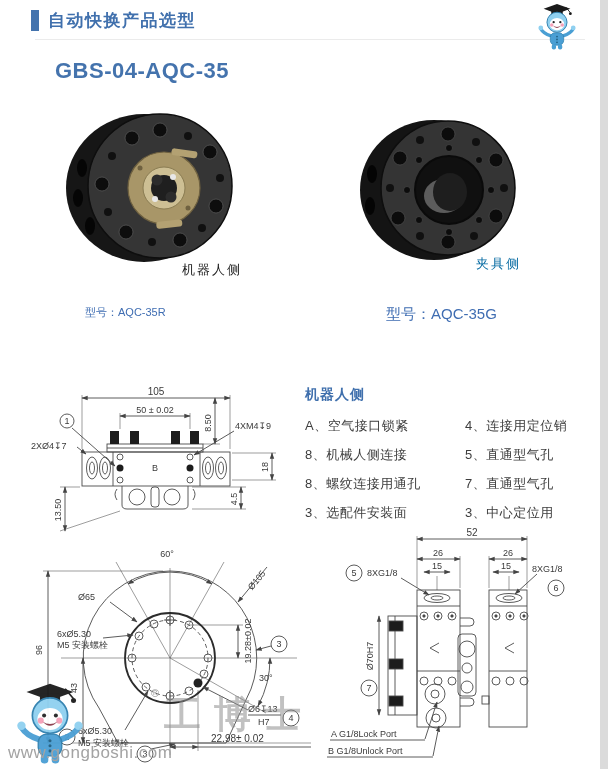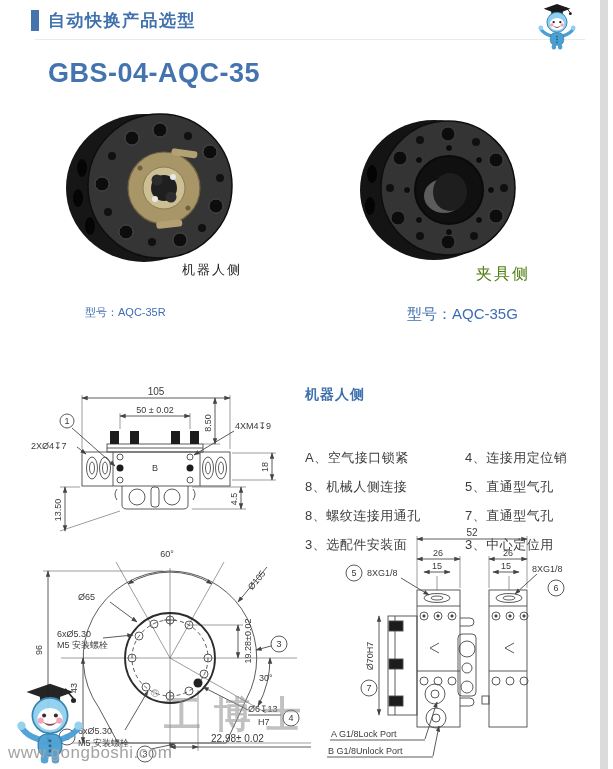--- a/index.html
+++ b/index.html
@@ -7,37 +7,37 @@
   body { font-family:"Liberation Sans",sans-serif; }
   .page { position:relative; width:608px; height:769px; background:#fff; overflow:hidden;padding-left:16px; }
 
   .scroll-strip { position:absolute; right:0; top:0; width:8px; height:769px; background:#dbdbdb; }
 
   .header-bar { position:absolute; left:31px; top:10px; width:8px; height:21px; background:#4473ad; }
   .header-title { position:absolute; left:48px; top:9px; font-size:17px; font-weight:bold; color:#4070ad; letter-spacing:1.5px; }
   .header-divider { position:absolute; left:35px; top:39px; width:550px; height:1px; background:#ebebeb; }
   .mascot-top { position:absolute; left:536px; top:3px; width:42px; height:48px; }
 
-  .model-code { position:absolute; left:48px; top:58px; font-size:27px; font-weight:bold; color:#4473ad; letter-spacing:.5px; }
+  .model-code { position:absolute; left:55px; top:58px; font-size:22px; font-weight:bold; color:#4473ad; letter-spacing:.5px; }
 
   .product-photo-left  { position:absolute; left:60px;  top:108px; }
   .product-photo-right { position:absolute; left:352px; top:112px; }
   .side-label-left  { position:absolute; left:182px; top:261px; font-size:13px; color:#1c1c1c; letter-spacing:2px; }
-  .side-label-right { position:absolute; left:476px; top:264px; font-size:16px; color:#4d7c0f; letter-spacing:2px; }
+  .side-label-right { position:absolute; left:476px; top:255px; font-size:13px; color:#0369a1; letter-spacing:2px; }
   .model-label-left  { position:absolute; left:85px;  top:305px; font-size:11px; color:#3f6db2; }
-  .model-label-right { position:absolute; left:407px; top:305px; font-size:15px; color:#3f6db2; }
+  .model-label-right { position:absolute; left:386px; top:305px; font-size:15px; color:#3f6db2; }
 
   .svg-side    { position:absolute; left:30px;  top:383px; }
   .svg-front   { position:absolute; left:15px;  top:540px; }
   .svg-section { position:absolute; left:325px; top:528px; }
 
   .legend { position:absolute; left:305px; top:386px; width:288px; }
   .legend-title { font-size:14px; font-weight:bold; color:#4070ad; margin-bottom:13px; letter-spacing:1px; }
   .legend-cols { display:flex; }
-  .legend-col { display:flex; flex-direction:column; gap:11px; font-size:13px; color:#3d3d3d; letter-spacing:.5px;margin-top:32px; }
+  .legend-col { display:flex; flex-direction:column; gap:11px; font-size:13px; color:#3d3d3d; letter-spacing:.5px; }
   .legend-col.first { width:160px; }
 
   svg text { font-size:9px; fill:#3a3a3a; font-family:"Liberation Sans",sans-serif; }
   svg text.lg { font-size:10px; }
   svg .ln { stroke:#4a4a4a; fill:none; stroke-width:0.9; }
   svg .thin { stroke:#5a5a5a; fill:none; stroke-width:0.6; }
   svg .bold { stroke:#2c2c2c; fill:none; stroke-width:1.8; }
   svg .dash { stroke-dasharray:4,3; }
   svg .balloon { fill:#fff; stroke:#4a4a4a; stroke-width:0.9; }
 

